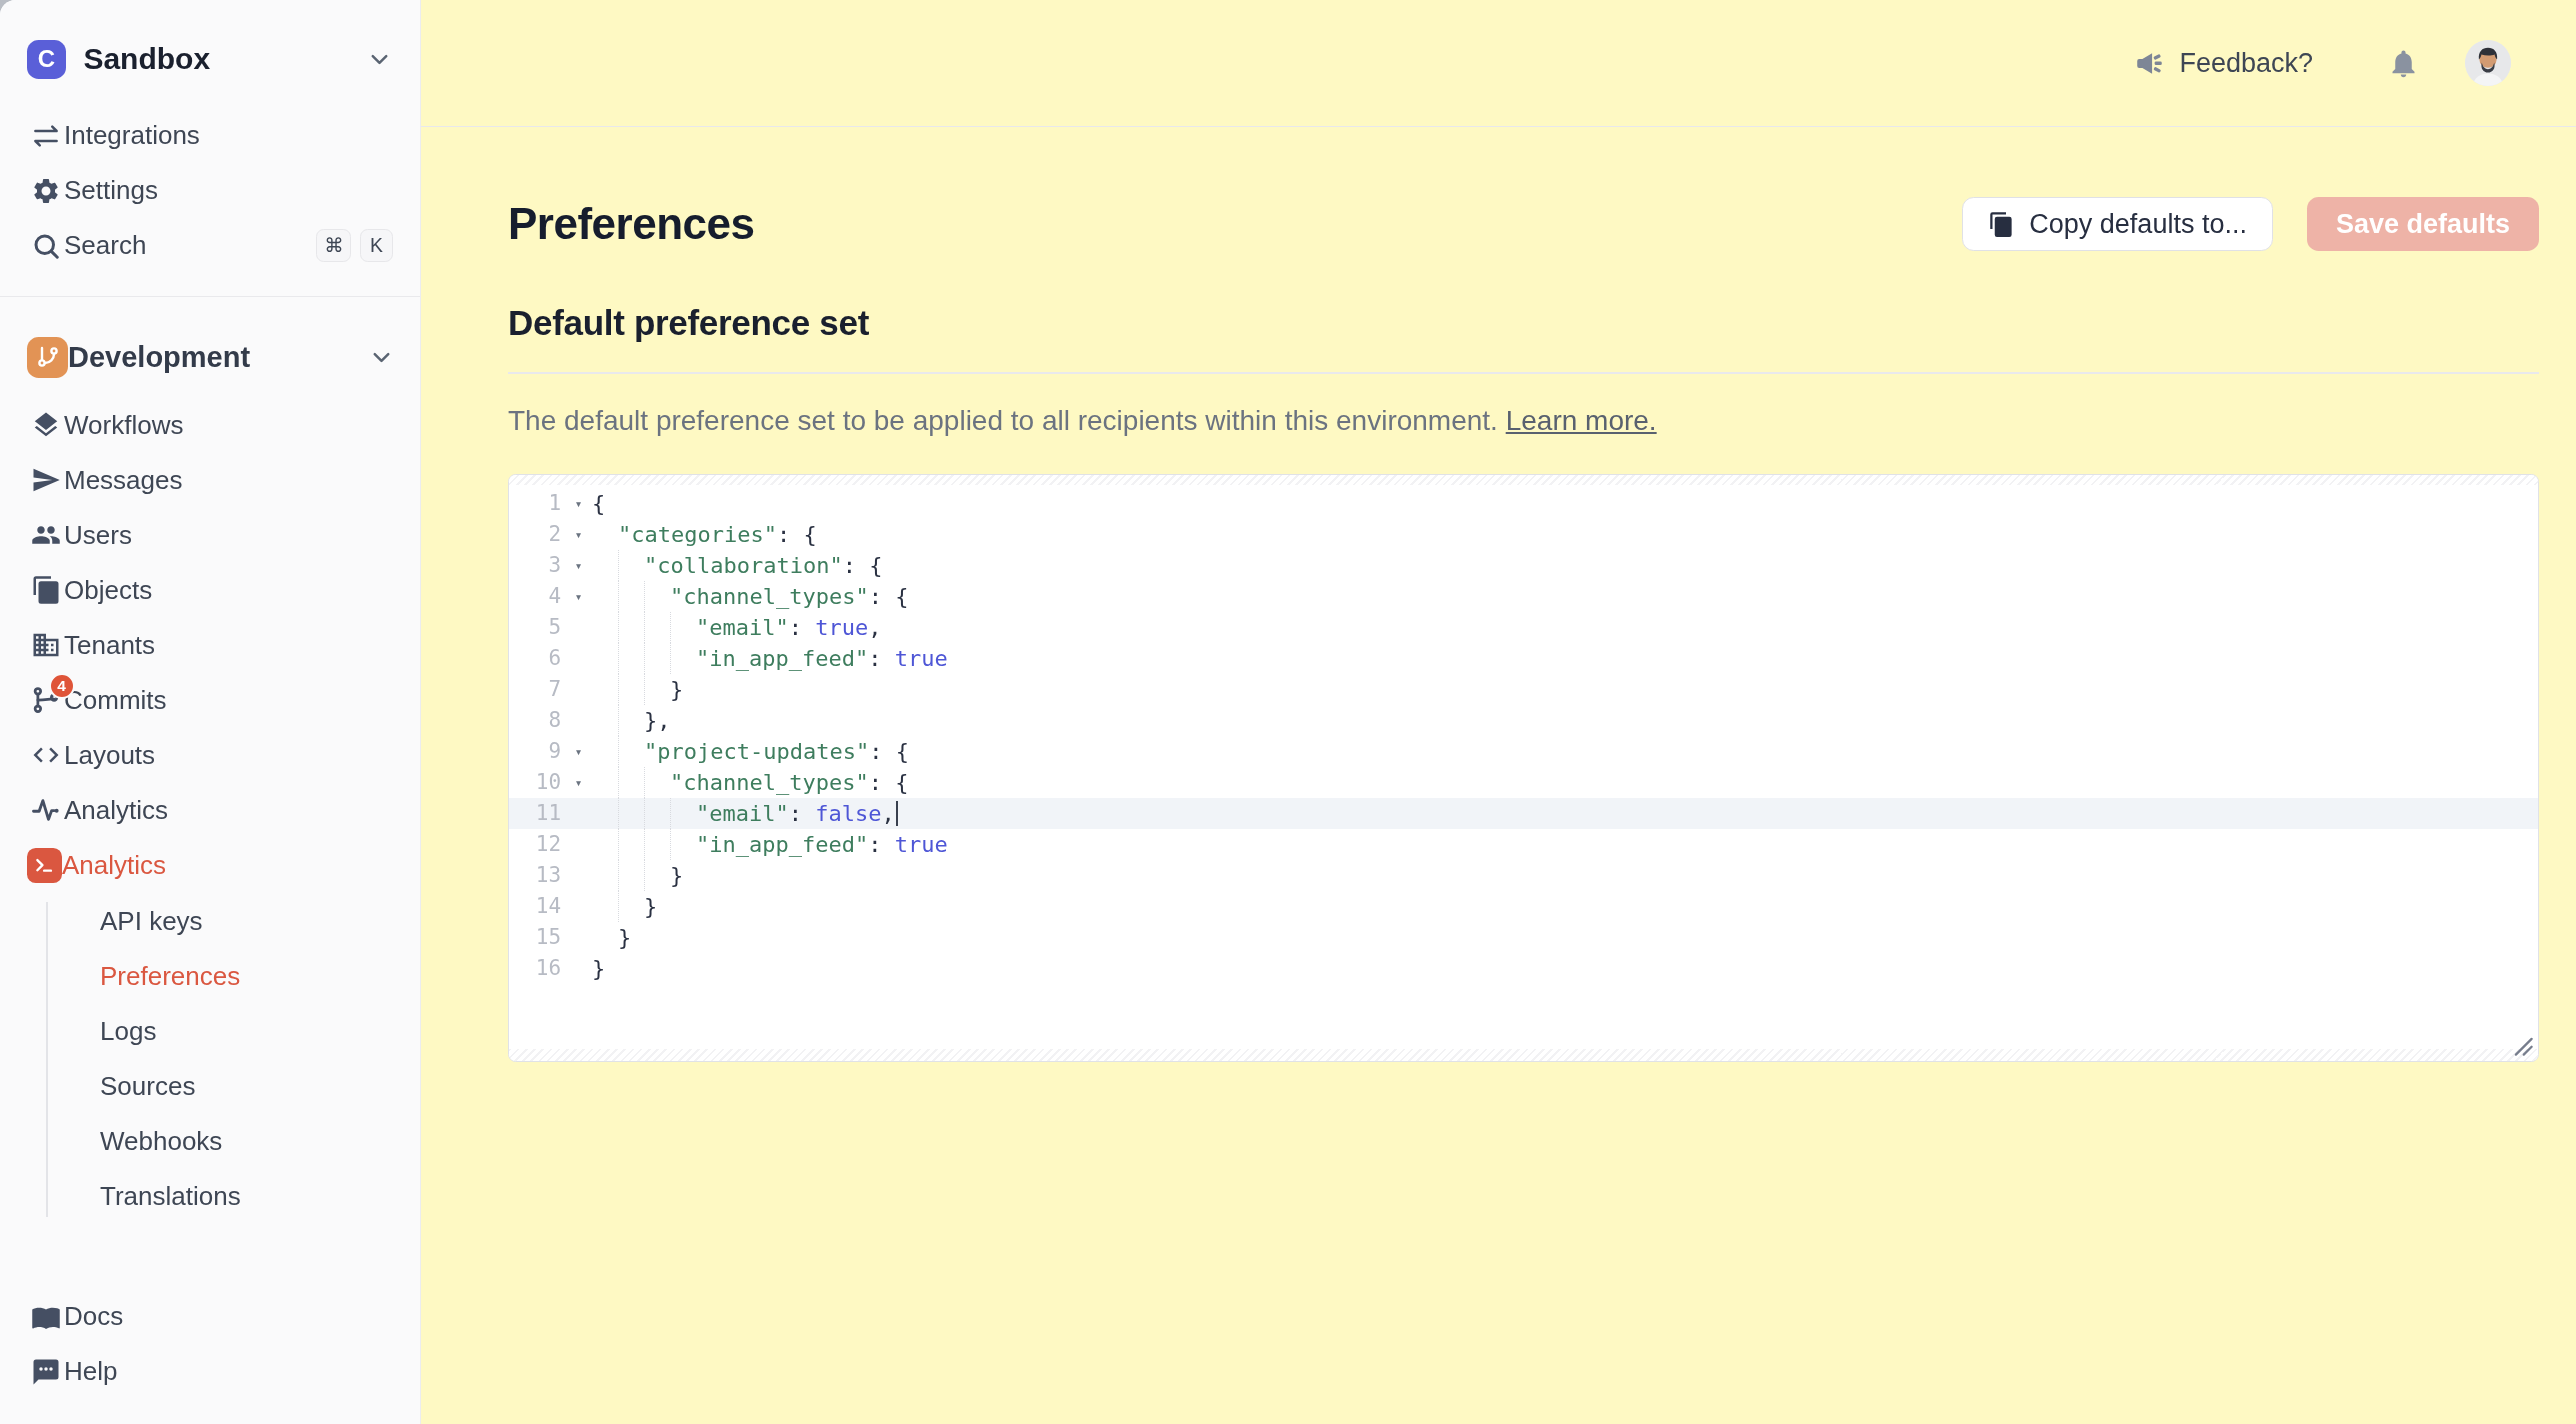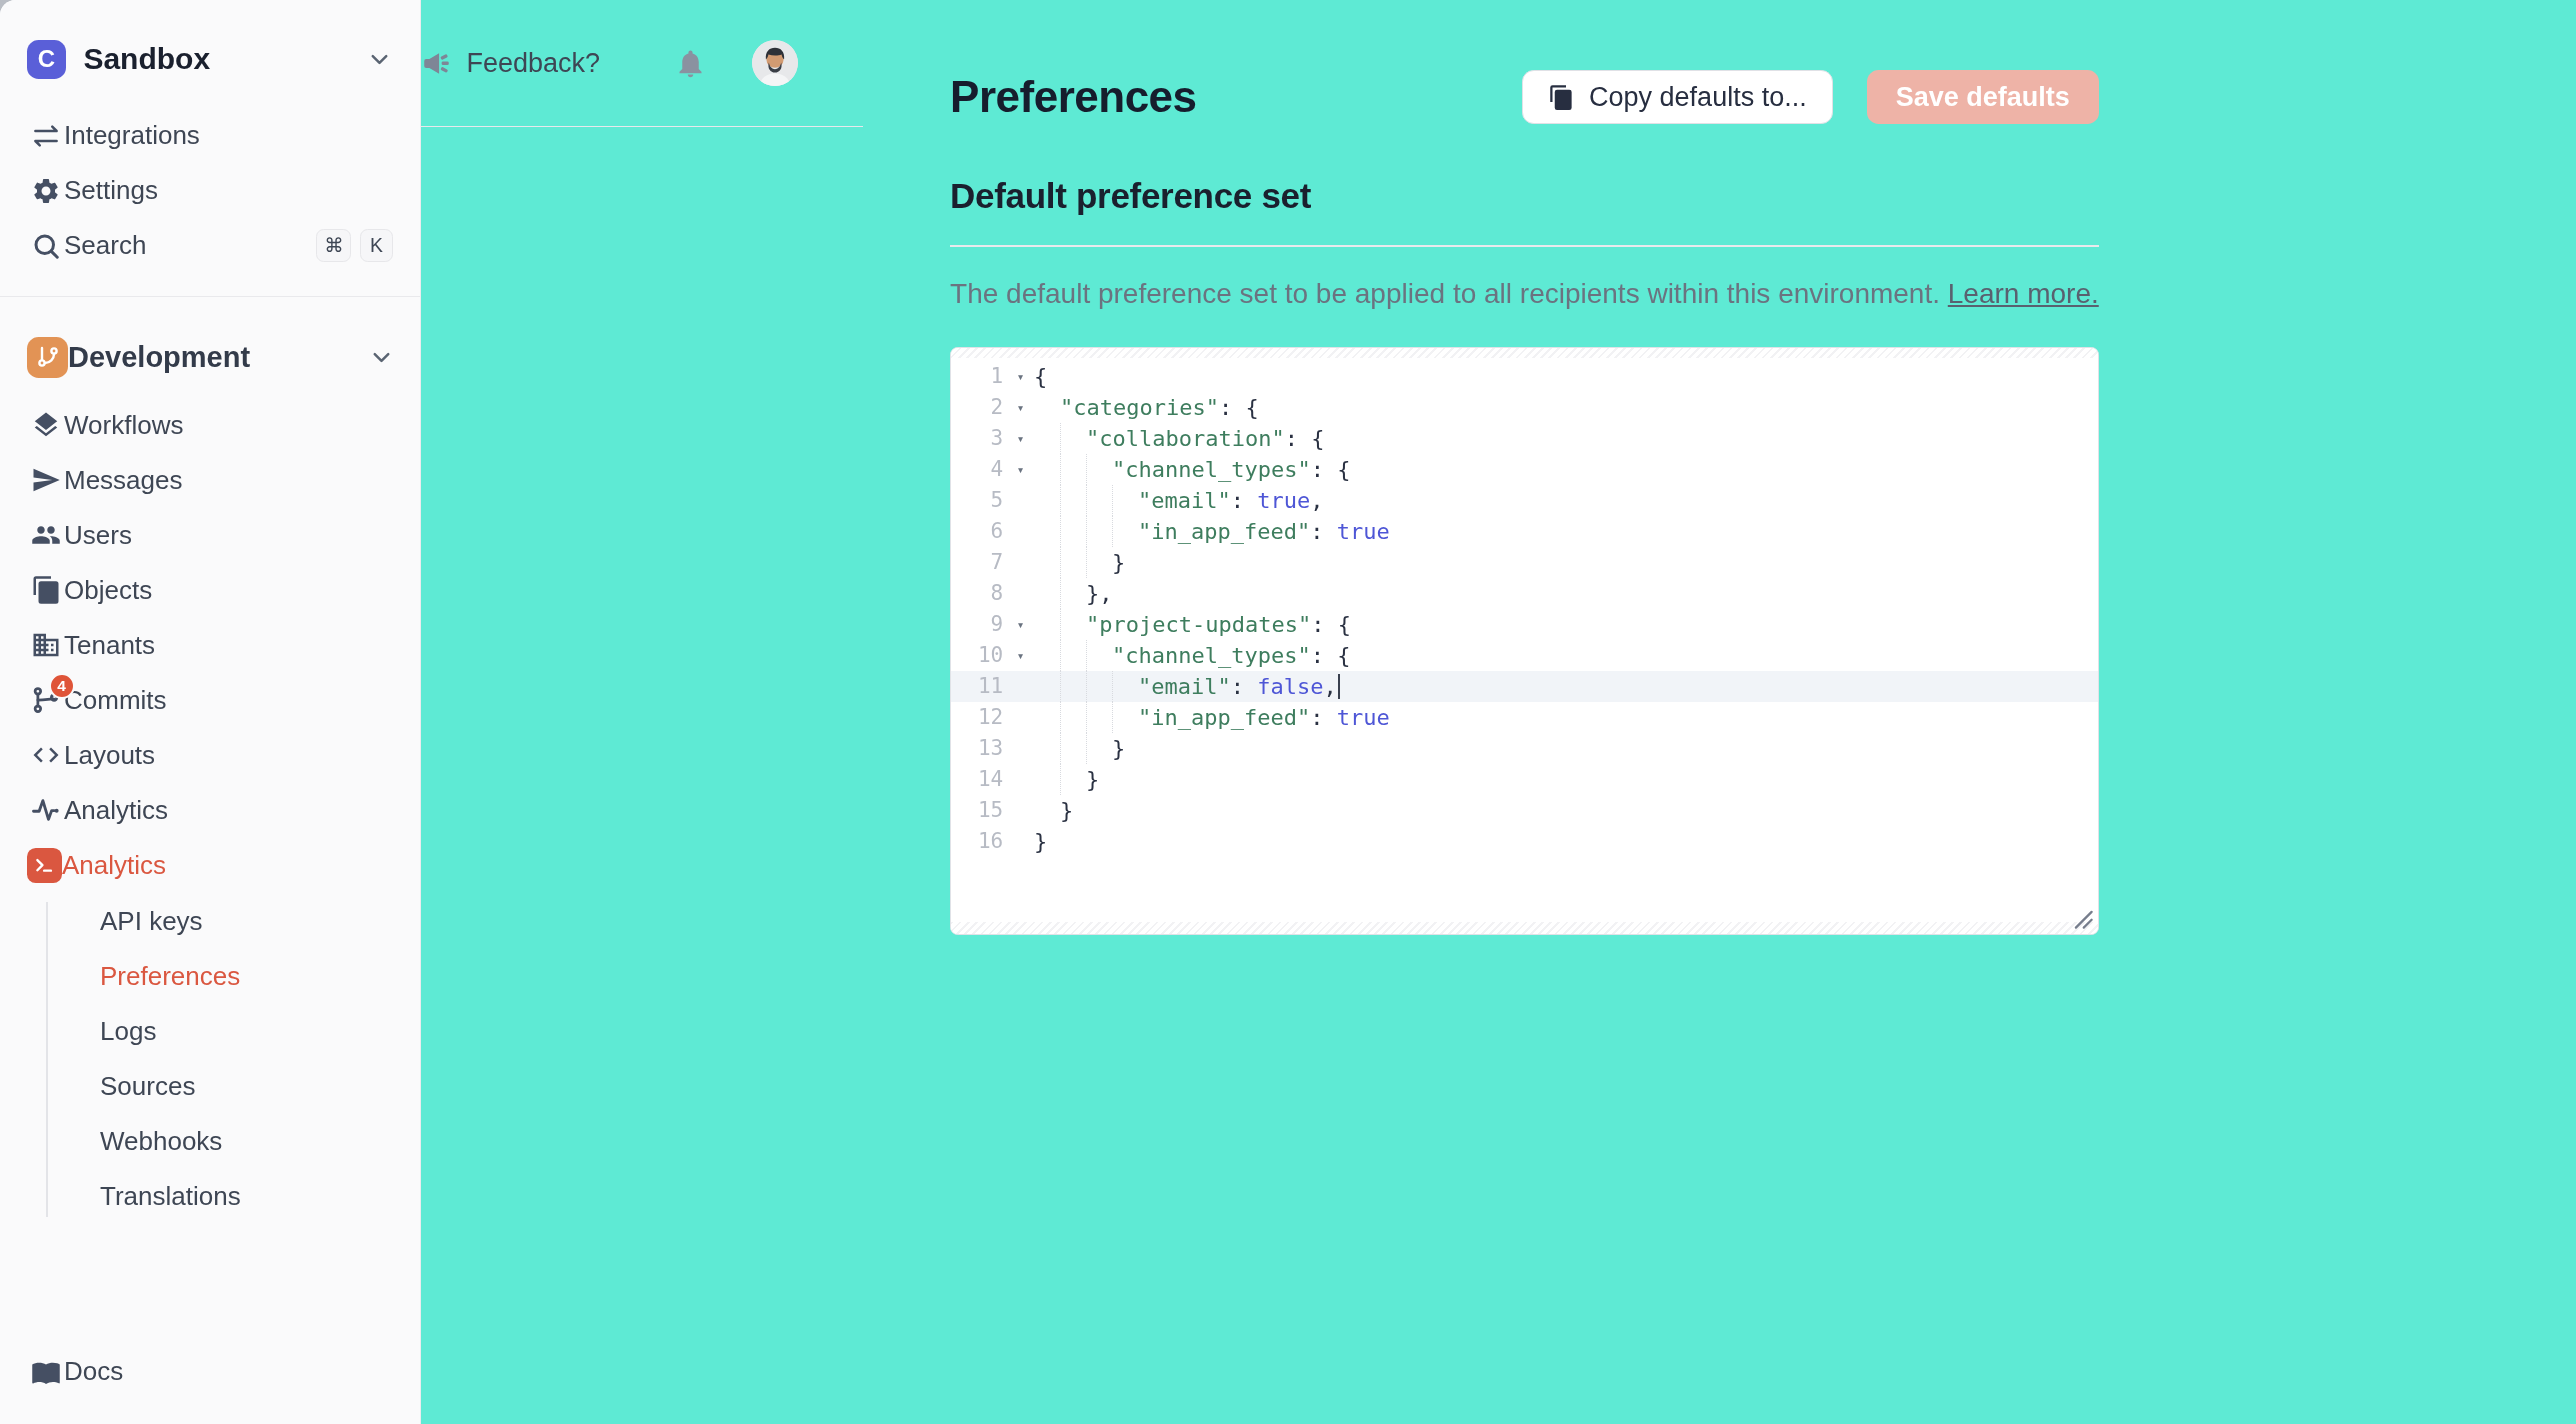--- a/index.html
+++ b/index.html
@@ -48,21 +48,21 @@
   .badge{position:absolute;top:-8.7px;right:-10.6px;width:26px;height:26px;border-radius:50%;background:var(--badge);color:#fff;font-size:15.5px;font-weight:700;display:flex;align-items:center;justify-content:center;border:2.9px solid #FAFAFB}
 
   .subnav{position:relative;margin-top:1.9px}
   .subnav::before{content:"";position:absolute;left:46px;top:7.7px;bottom:7.7px;width:1.9px;background:#E3E4E8}
   .subnav .nav-item{padding-left:100px;height:55px}
   .subnav .nav-item.active{color:var(--accent)}
 
   .sb-spacer{flex:1}
 
   
-  .main{flex:1;display:flex;flex-direction:row;background:#5eead4;min-width:0}
+  .main{flex:1;display:flex;flex-direction:column;background:#fef9c3;min-width:0}
   .topbar{height:127px;flex:none;border-bottom:1.9px solid #E8E8EC;display:flex;align-items:center;justify-content:flex-end;padding-right:65px}
   .feedback{display:flex;align-items:center;gap:14.5px;font-size:27px;color:#3E4654;cursor:pointer;margin-right:74px}
   .feedback-icon{width:31px;height:31px;color:#7E8696;display:flex}
   .feedback-icon svg{width:31px;height:31px}
   .bell{width:33px;height:33px;color:#8A92A0;margin-right:45px;cursor:pointer;display:flex}
   .bell svg{width:33px;height:33px}
   .avatar{width:46px;height:46px;border-radius:50%;overflow:hidden;background:#E9EAEC;flex:none;cursor:pointer}
   .avatar svg{width:46px;height:46px;display:block}
 
   .content{padding:70px 37px 0 87px}
@@ -272,20 +272,31 @@
 
     <nav id="bottom-nav">
         <div class="nav-item">
           <span class="nav-icon">
             <svg viewBox="0 0 24 24" fill="currentColor">
               <path d="M21 5c-1.11-.35-2.33-.5-3.5-.5-1.95 0-4.05.4-5.5 1.5-1.45-1.1-3.55-1.5-5.5-1.5S2.45 4.9 1 6v14.65c0 .25.25.5.5.5.1 0 .15-.05.25-.05C3.1 20.45 5.05 20 6.5 20c1.95 0 4.05.4 5.5 1.5 1.35-.85 3.8-1.5 5.5-1.5 1.65 0 3.35.3 4.75 1.05.1.05.15.05.25.05.25 0 .5-.25.5-.5V6c-.6-.45-1.25-.75-2-1z"></path>
             </svg>
           </span>
           <span>Docs</span>
         </div>
+        <div class="nav-item">
+          <span class="nav-icon">
+            <svg viewBox="0 0 24 24">
+              <path fill="currentColor" d="M20 2H4a2 2 0 0 0-2 2v18l4-4h14a2 2 0 0 0 2-2V4a2 2 0 0 0-2-2z"></path>
+              <circle cx="8" cy="9.5" r="1.4" fill="#FAFAFB"></circle>
+              <circle cx="12" cy="9.5" r="1.4" fill="#FAFAFB"></circle>
+              <circle cx="16" cy="9.5" r="1.4" fill="#FAFAFB"></circle>
+            </svg>
+          </span>
+          <span>Help</span>
+        </div>
       </nav>
   </aside>
 
   <div class="main">
     <header class="topbar">
       <div class="feedback">
         <span class="feedback-icon">
             <svg viewBox="0 0 24 24" fill="currentColor">
               <path d="M14 4L6.5 8.5H4a1.5 1.5 0 0 0-1.5 1.5v4A1.5 1.5 0 0 0 4 15.5h2.5L14 20V4z"></path>
               <rect x="16" y="10.5" width="5.5" height="2.6" rx="1"></rect>

